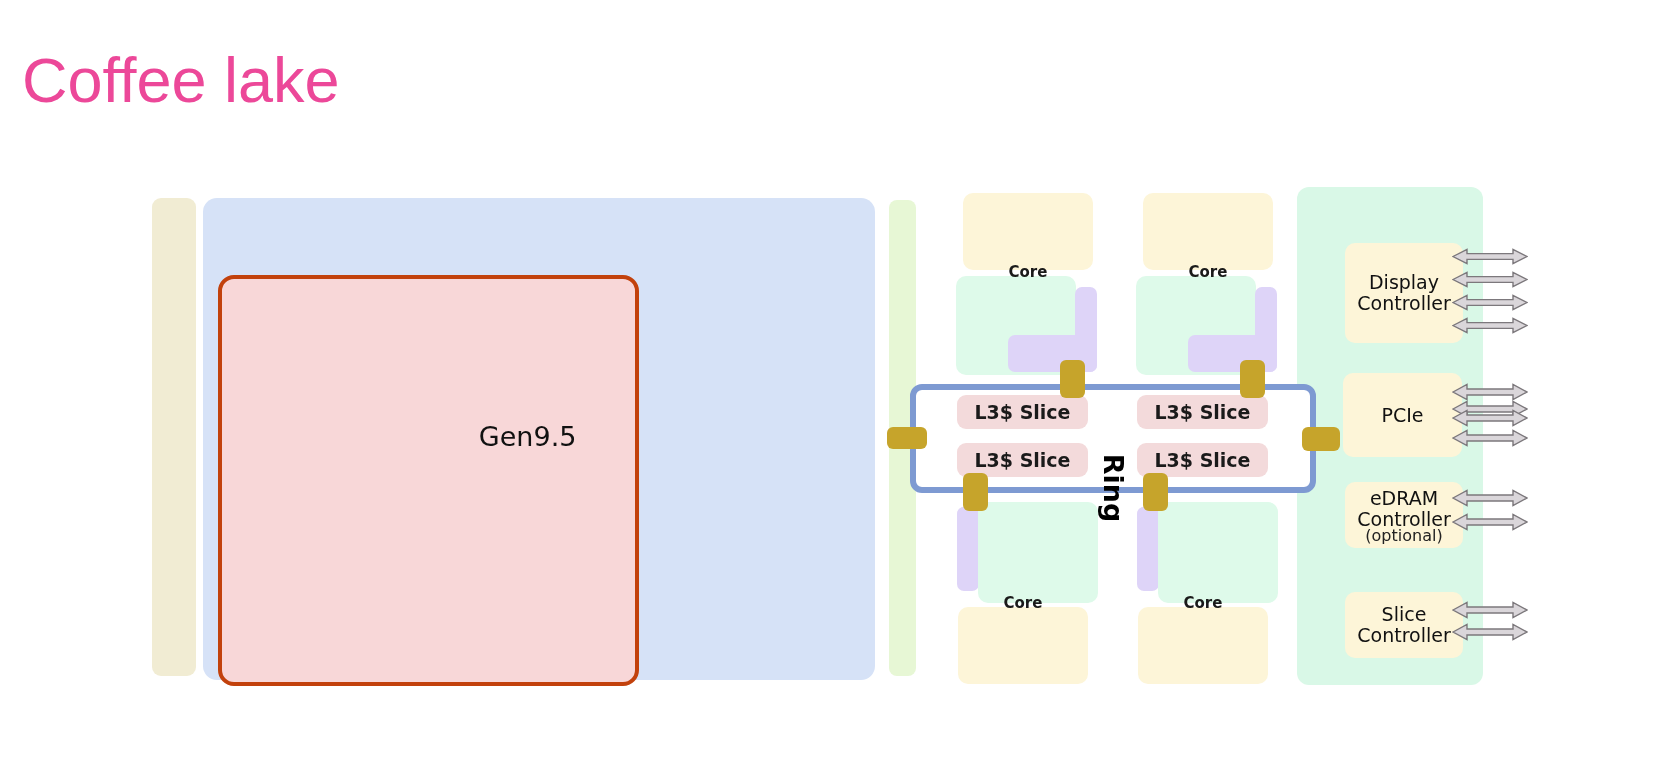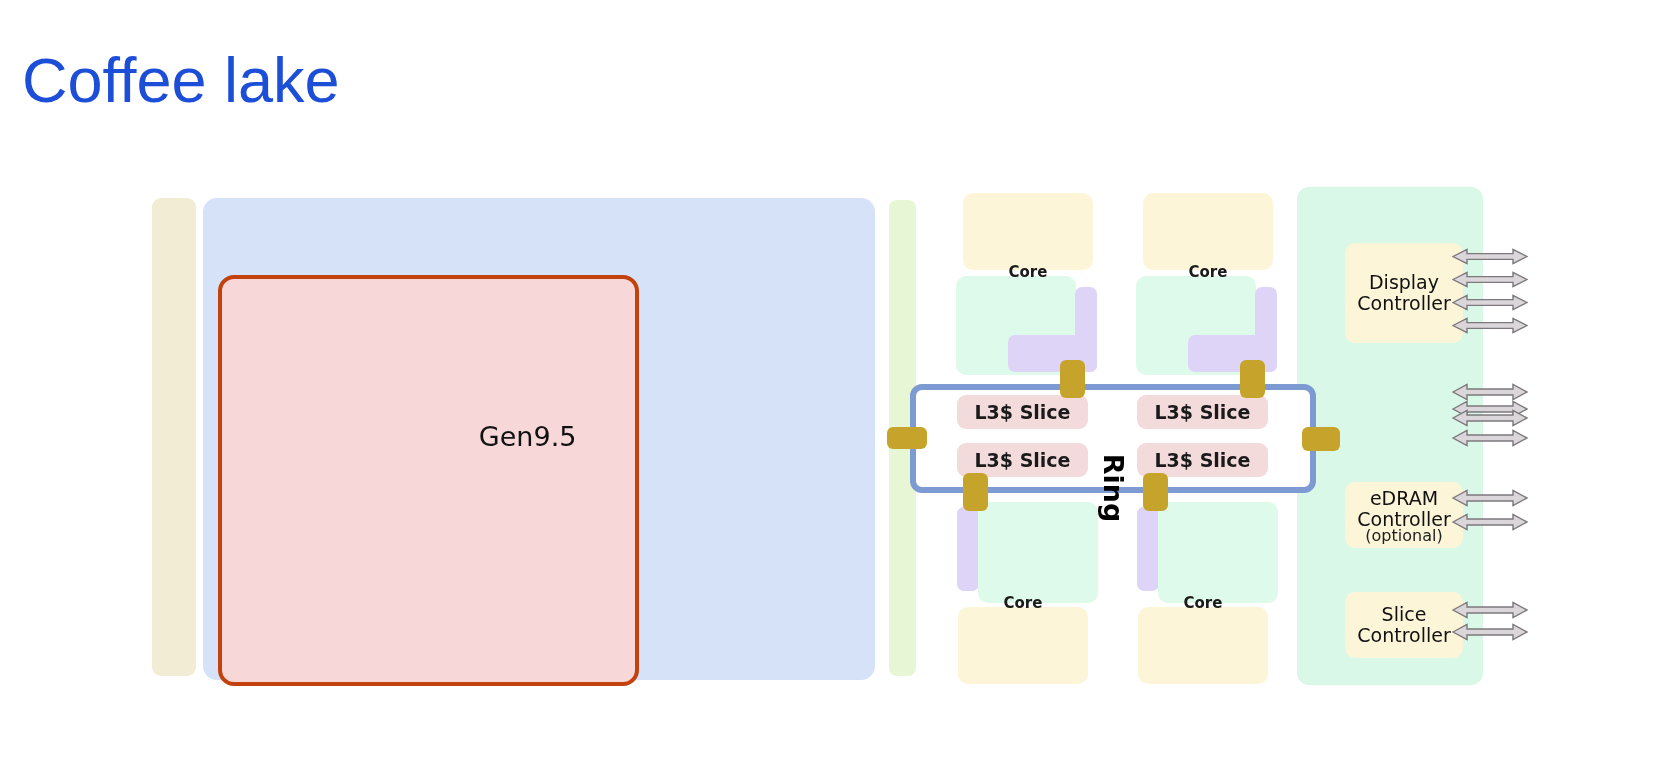--- a/index.html
+++ b/index.html
@@ -8,21 +8,21 @@
     width:1658px; height:784px; position:relative; overflow:hidden;
     background:#ffffff;
     font-family:"DejaVu Sans", sans-serif;
     color:#111;
   }
 
   
   #page-title {
     position:absolute; left:22px; top:2px;
     font-family:"Liberation Sans", sans-serif;
-    font-size:63px; font-weight:400; color:#1d4ed8; white-space:nowrap;
+    font-size:63px; font-weight:400; color:#ec4899; white-space:nowrap;
     line-height:1.15;
   }
 
   
   .strip-beige {
     position:absolute; left:152px; top:198px; width:44px; height:478px;
     background:var(--strip-beige); border-radius:9px;
   }
   .block-blue {
     position:absolute; left:203px; top:198px; width:672px; height:482px;
@@ -156,20 +156,23 @@
     <div class="core-mint" style="left:22px; top:29px; height:101px;"></div>
     <div class="core-label" style="left:2px; top:121px;">Core</div>
     <div class="core-cream" style="left:2px; top:134px;"></div>
   </div>
 
   <div class="system-agent">
     <div class="sa-block" style="left:48px; top:56px; width:118px; height:100px;">
       <div>Display</div>
       <div>Controller</div>
     </div>
+    <div class="sa-block" style="left:46px; top:186px; width:119px; height:84px;">
+      <div>PCIe</div>
+    </div>
     <div class="sa-block" style="left:48px; top:295px; width:118px; height:66px;">
       <div>eDRAM</div>
       <div>Controller</div>
       <div class="sa-note">(optional)</div>
     </div>
     <div class="sa-block" style="left:48px; top:405px; width:118px; height:66px;">
       <div>Slice</div>
       <div>Controller</div>
     </div>
   </div>

